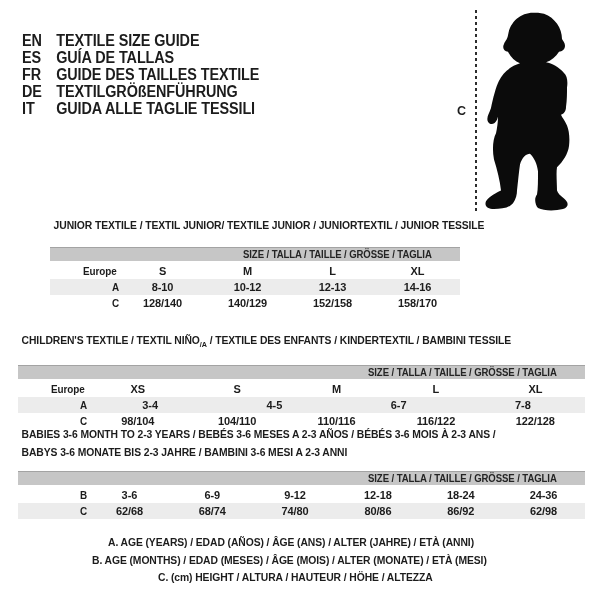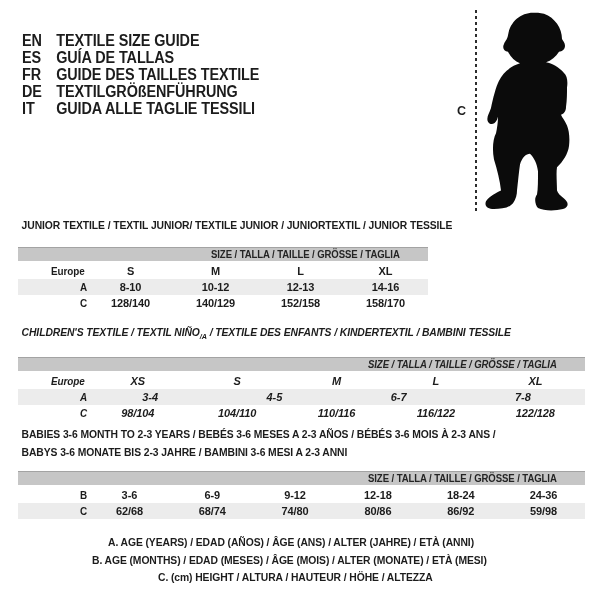--- a/index.html
+++ b/index.html
@@ -19,22 +19,22 @@
   
   .c-label{position:absolute;left:457px;top:104px;font-size:12.5px;}
   .dash-line{
     position:absolute;left:475px;top:10px;width:2px;height:202px;
     background:repeating-linear-gradient(to bottom,#2d2d2d 0 3px,transparent 3px 6px);
   }
   .baby{position:absolute;left:481px;top:6px;}
 
   
   .sec{position:absolute;left:18px;}
-  #sec-junior{top:215px;width:410px;}
-  #sec-children{top:322px;width:567px;font-style:italic;}
+  #sec-junior{top:215px;width:410px;margin-left:32px;}
+  #sec-children{top:330px;width:567px;}
   #sec-babies{top:424px;width:567px;}
   .tbl-title{font-size:11.5px;line-height:14px;padding-left:4px;white-space:nowrap;}
   .tbl-title .sub{font-size:8px;vertical-align:sub;}
   #sec-junior  .size-table{margin-top:14px;}
   #sec-children .size-table{margin-top:13px;}
   #sec-babies  .size-table{margin-top:11px;}
   .thead{
     background:#c6c6c6;height:13px;line-height:13px;padding-left:5px;font-size:11px;
     border-top:1px solid #a3a3a3;border-bottom:2px solid #ffffff;color:#242424;text-align:right;
   }
@@ -198,21 +198,21 @@
         <span class="tcell">18-24</span>
         <span class="tcell">24-36</span>
       </div>
       <div class="trow shaded">
         <span class="tlabel"><span class="cond">C</span></span>
         <span class="tcell">62/68</span>
         <span class="tcell">68/74</span>
         <span class="tcell">74/80</span>
         <span class="tcell">80/86</span>
         <span class="tcell">86/92</span>
-        <span class="tcell">59/98</span>
+        <span class="tcell">62/98</span>
       </div>
     </div>
   </section>
 
   <div class="footnotes">
     <div class="foot-line cond">A. AGE (YEARS) / EDAD (AÑOS) / ÂGE (ANS) / ALTER (JAHRE) / ETÀ (ANNI)</div>
     <div class="foot-line cond">B. AGE (MONTHS) / EDAD (MESES) / ÂGE (MOIS) / ALTER (MONATE) / ETÀ (MESI)</div>
     <div class="foot-line cond">C. (cm) HEIGHT / ALTURA / HAUTEUR / HÖHE / ALTEZZA</div>
   </div>
 

